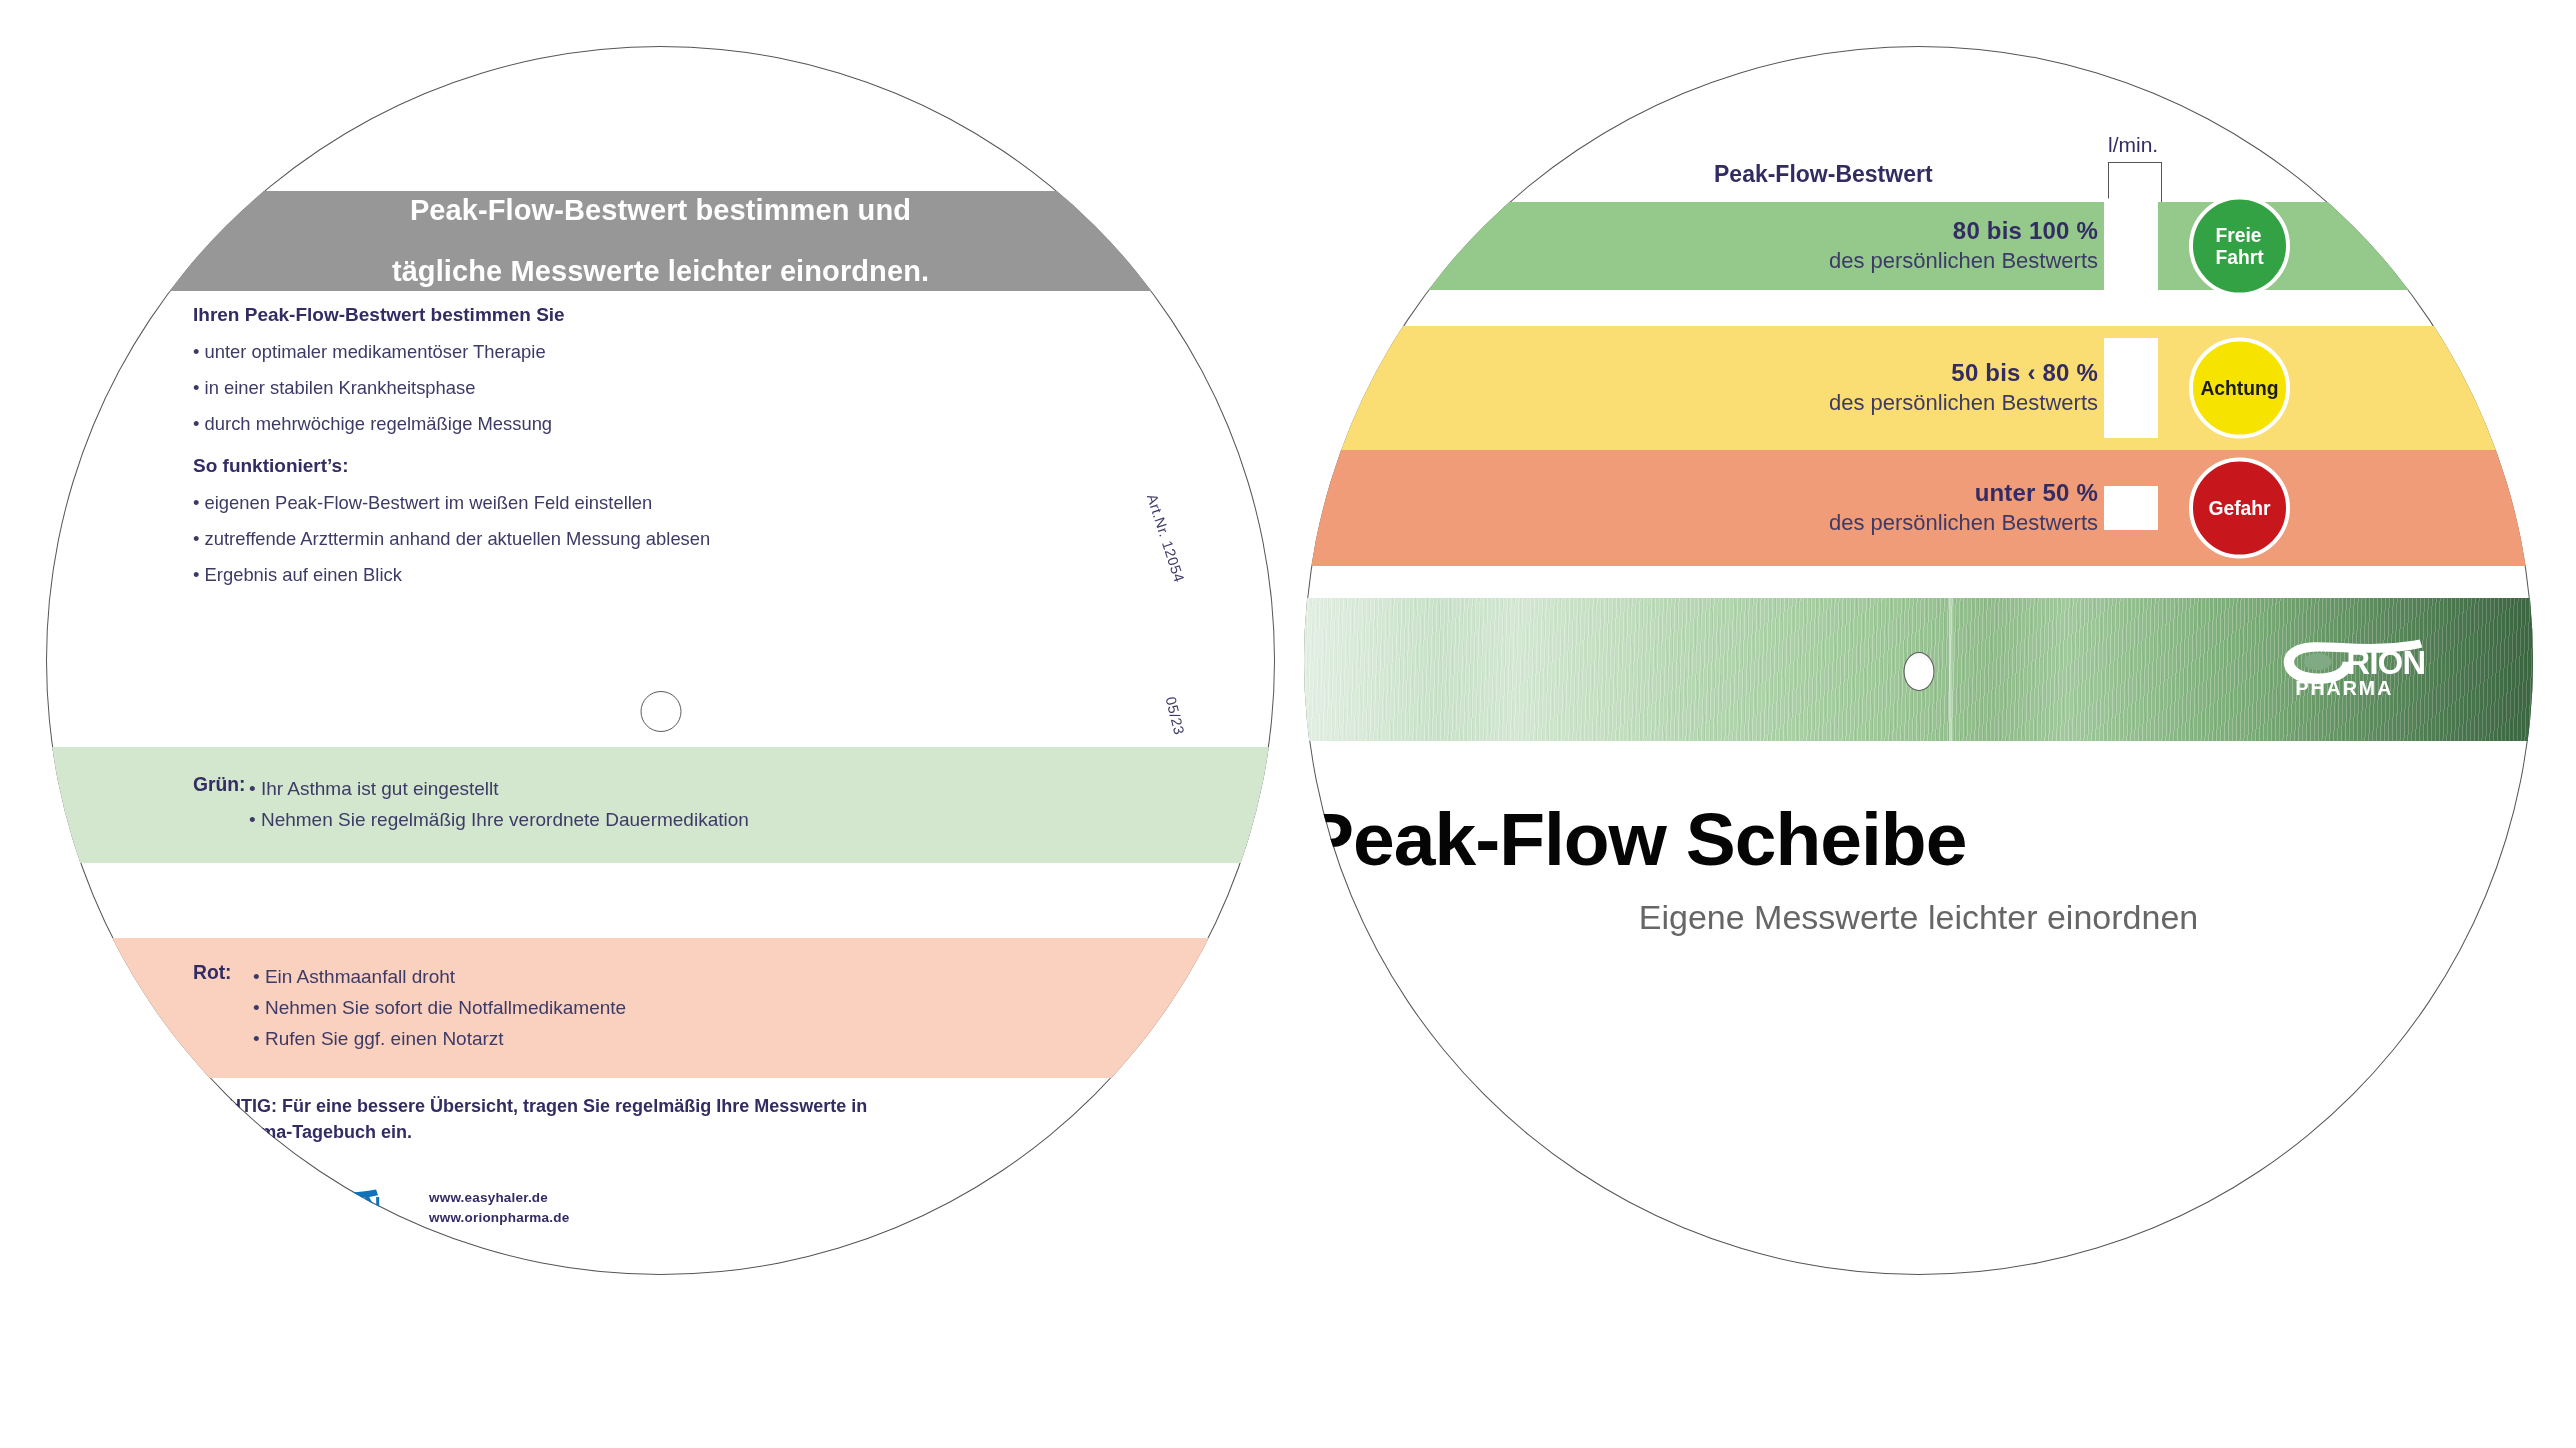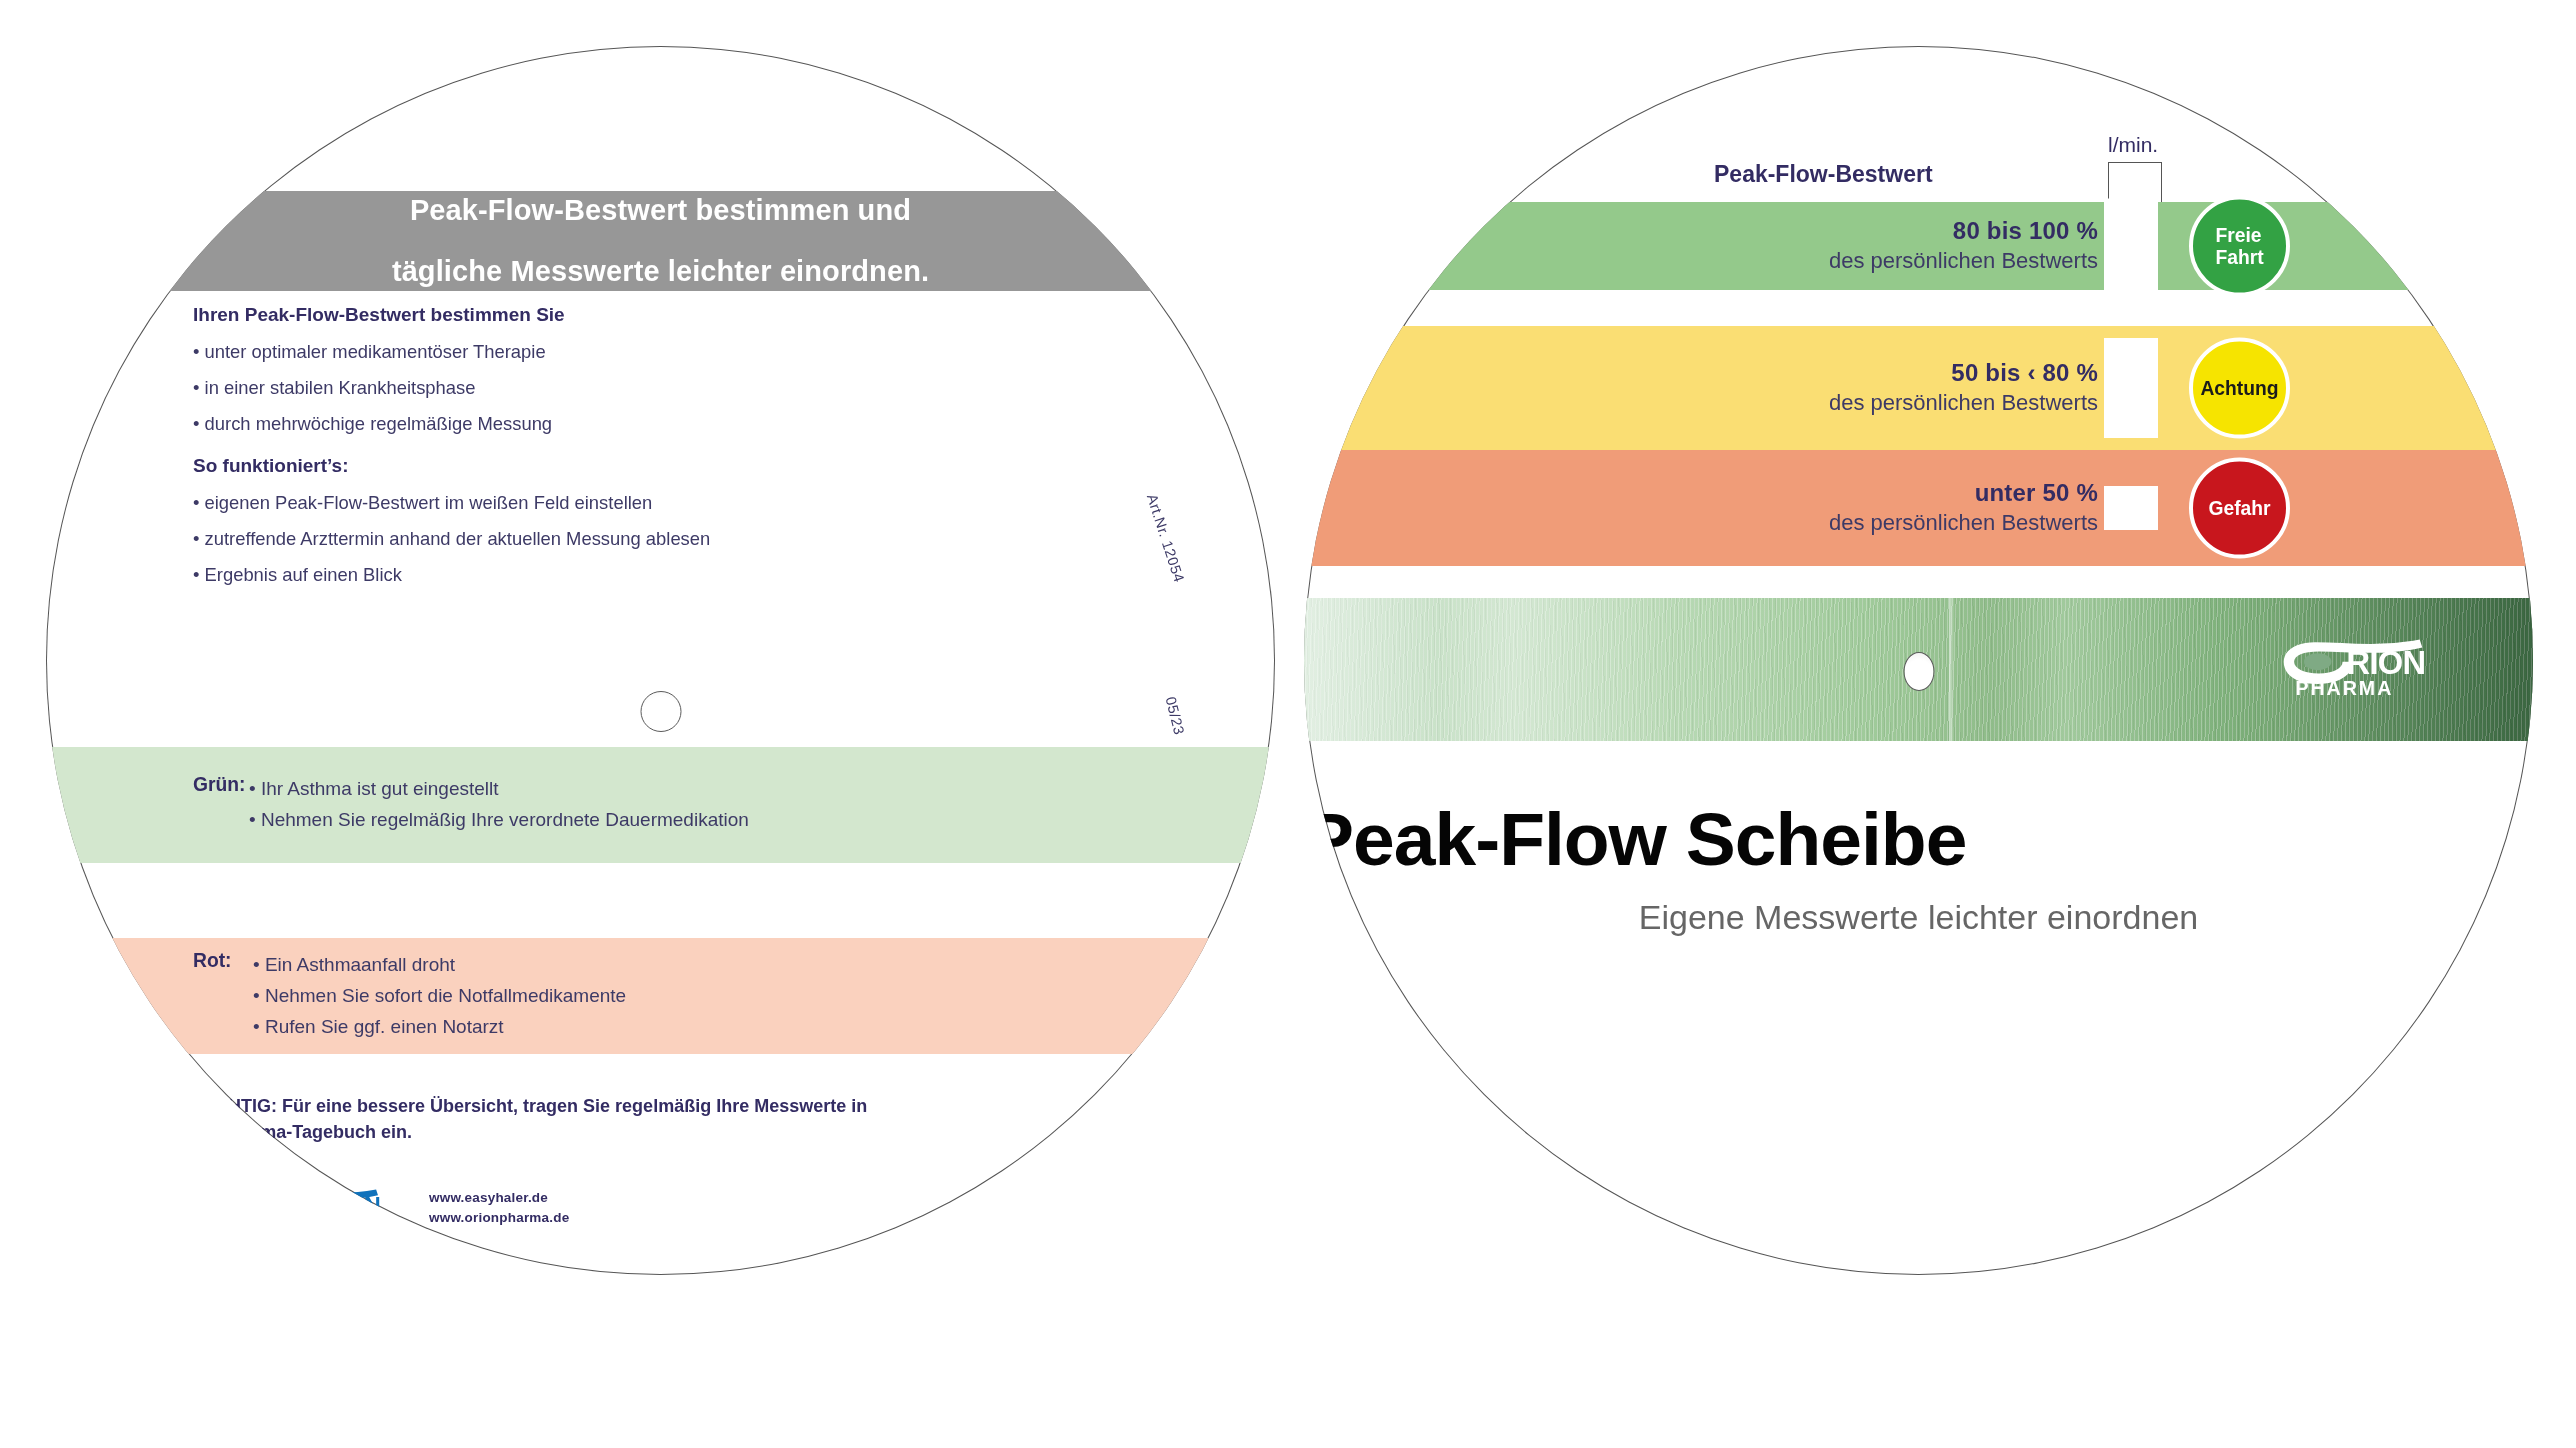--- a/index.html
+++ b/index.html
@@ -43,21 +43,21 @@
 
   #left-hub{
     position:absolute;left:50%;top:645px;transform:translateX(-50%);
     width:39px;height:39px;border-radius:50%;
     background:radial-gradient(circle at 50% 62%, #ffffff 62%, #f2f2f2 100%);
     border:1.5px solid #5b5b5b;
   }
 
   #lb-green { top:701px; height:116px;  background:#d3e7ce; }
   #lb-yellow{ top:796px; height:97px; background:#fdf2cb; }
-  #lb-red   { top:892px; height:116px; background:#fad1be; }
+  #lb-red   { top:892px; height:140px; background:#fad1be; }
 
   .lb-row{ position:absolute;left:147px;top:50%;transform:translateY(-50%);
            display:flex;color:#332c63;white-space:nowrap; }
   .lb-key{ font-size:19.3px;font-weight:700;width:56px;flex:none; }
   .lb-key.wide{ width:60px; }
   .lb-items{ font-size:19px;font-weight:400;line-height:1.62;color:#3d3a66; }
 
   #left-important{
     position:absolute;left:147px;top:1048px;width:676px;
     font-size:18px;font-weight:700;line-height:1.42;color:#332c63;

